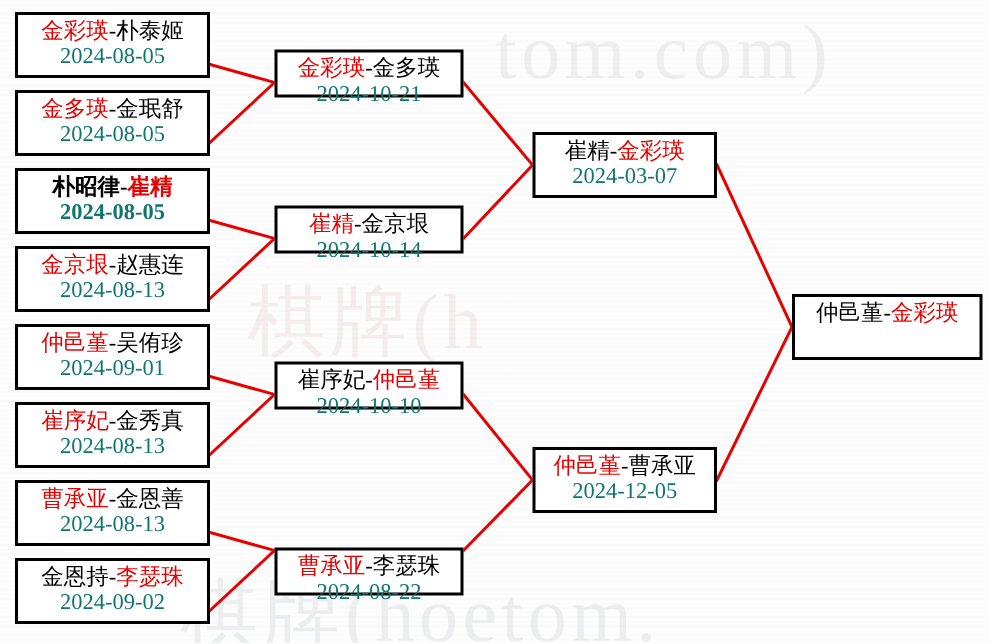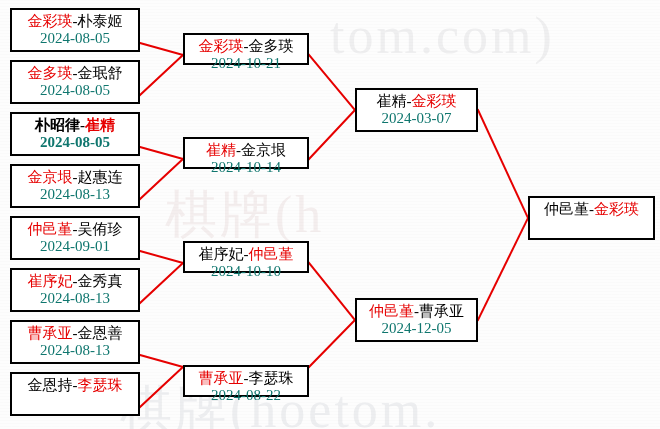--- a/index.html
+++ b/index.html
@@ -134,20 +134,21 @@
   <div class="match r1" style="top:268px;">
     <div class="players"><span class="w">崔序妃</span><span class="sep">-</span><span class="l">金秀真</span></div>
     <div class="date">2024-08-13</div>
   </div>
   <div class="match r1" style="top:320px;">
     <div class="players"><span class="w">曹承亚</span><span class="sep">-</span><span class="l">金恩善</span></div>
     <div class="date">2024-08-13</div>
   </div>
   <div class="match r1" style="top:372px;">
     <div class="players"><span class="l">金恩持</span><span class="sep">-</span><span class="w">李瑟珠</span></div>
+    <div class="date">2024-09-02</div>
   </div>
 
   <div class="match r2" style="top:33px;">
     <div class="players"><span class="w">金彩瑛</span><span class="sep">-</span><span class="l">金多瑛</span></div>
     <div class="date">2024-10-21</div>
   </div>
   <div class="match r2" style="top:137px;">
     <div class="players"><span class="w">崔精</span><span class="sep">-</span><span class="l">金京垠</span></div>
     <div class="date">2024-10-14</div>
   </div>

